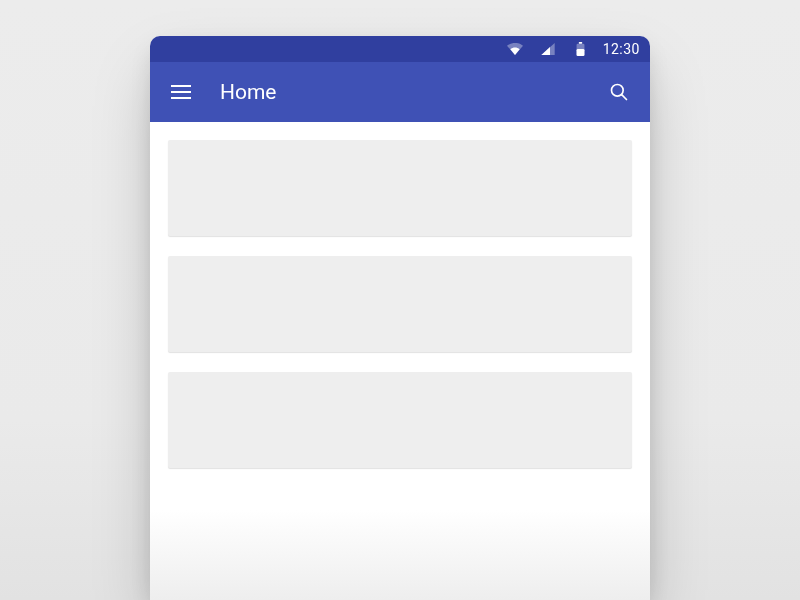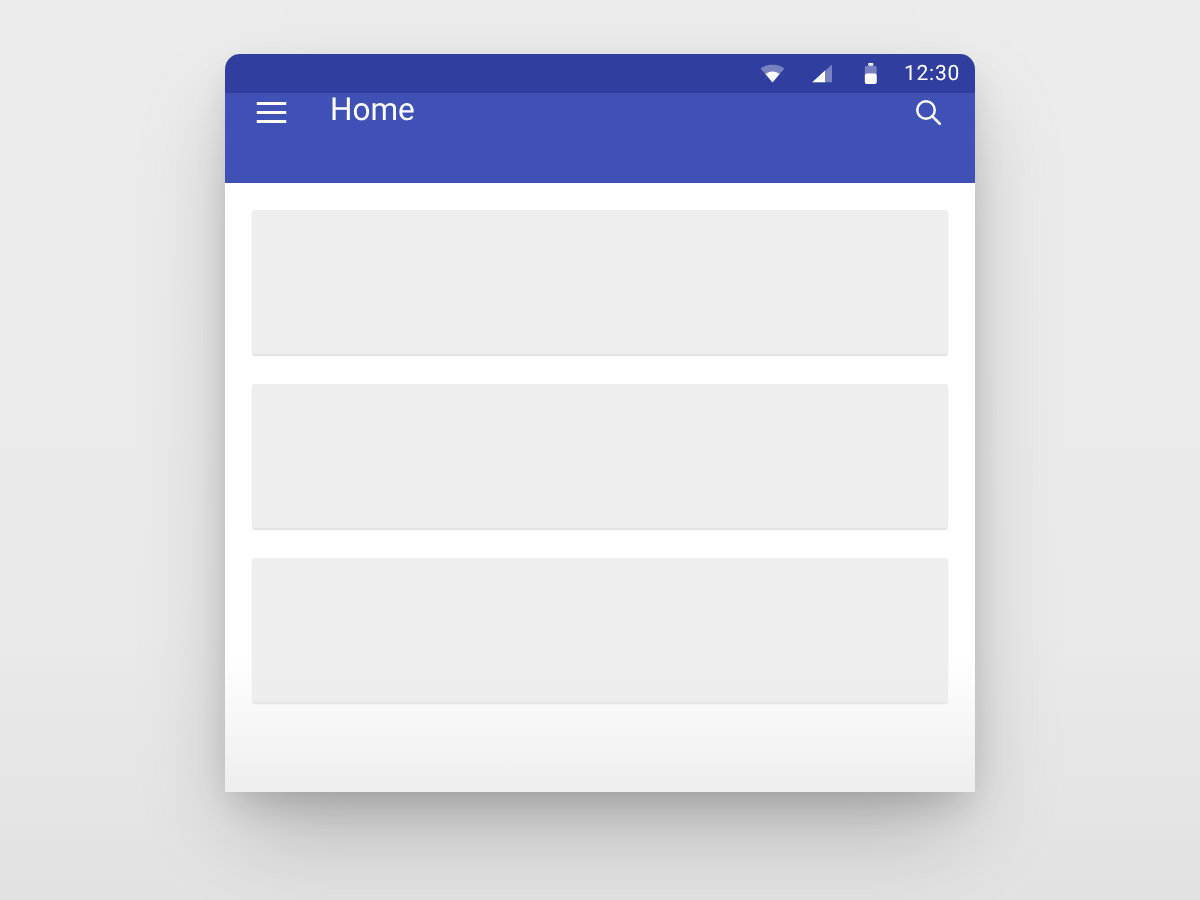--- a/index.html
+++ b/index.html
@@ -13,21 +13,21 @@
     .stage {
       width: 800px;
       height: 600px;
       position: relative;
     }
     .device {
       position: absolute;
       top: 36px;
       left: 150px;
       width: 500px;
-      height: 492px; 
+      height: 564px; 
       background: #ffffff;
       border-radius: 10px 10px 0 0;
       box-shadow:
         0 30px 60px -10px rgba(0,0,0,0.25),
         0 10px 25px -5px rgba(0,0,0,0.15);
       overflow: hidden;
     }
     .fade {
       position:absolute;
       left:0; right:0; bottom:0;
@@ -47,21 +47,21 @@
       font-size: 14px;
       font-weight: 400;
     }
     .statusbar svg { display:block; }
     .clock { font-size: 14px; letter-spacing: 0.5px; margin-left:2px;}
     .appbar {
       height: 60px;
       background: #3f51b5;
       color: #ffffff;
       display: flex;
-      align-items: flex-start;
+      align-items: center;
       padding: 0 18px;
       gap: 26px;
     }
     .appbar-title {
       font-size: 21px;
       font-weight: 400;
       flex: 1;
     }
     .icon-btn { width:26px; height:26px; display:flex; align-items:center; justify-content:center; cursor:pointer; }
     .content {

